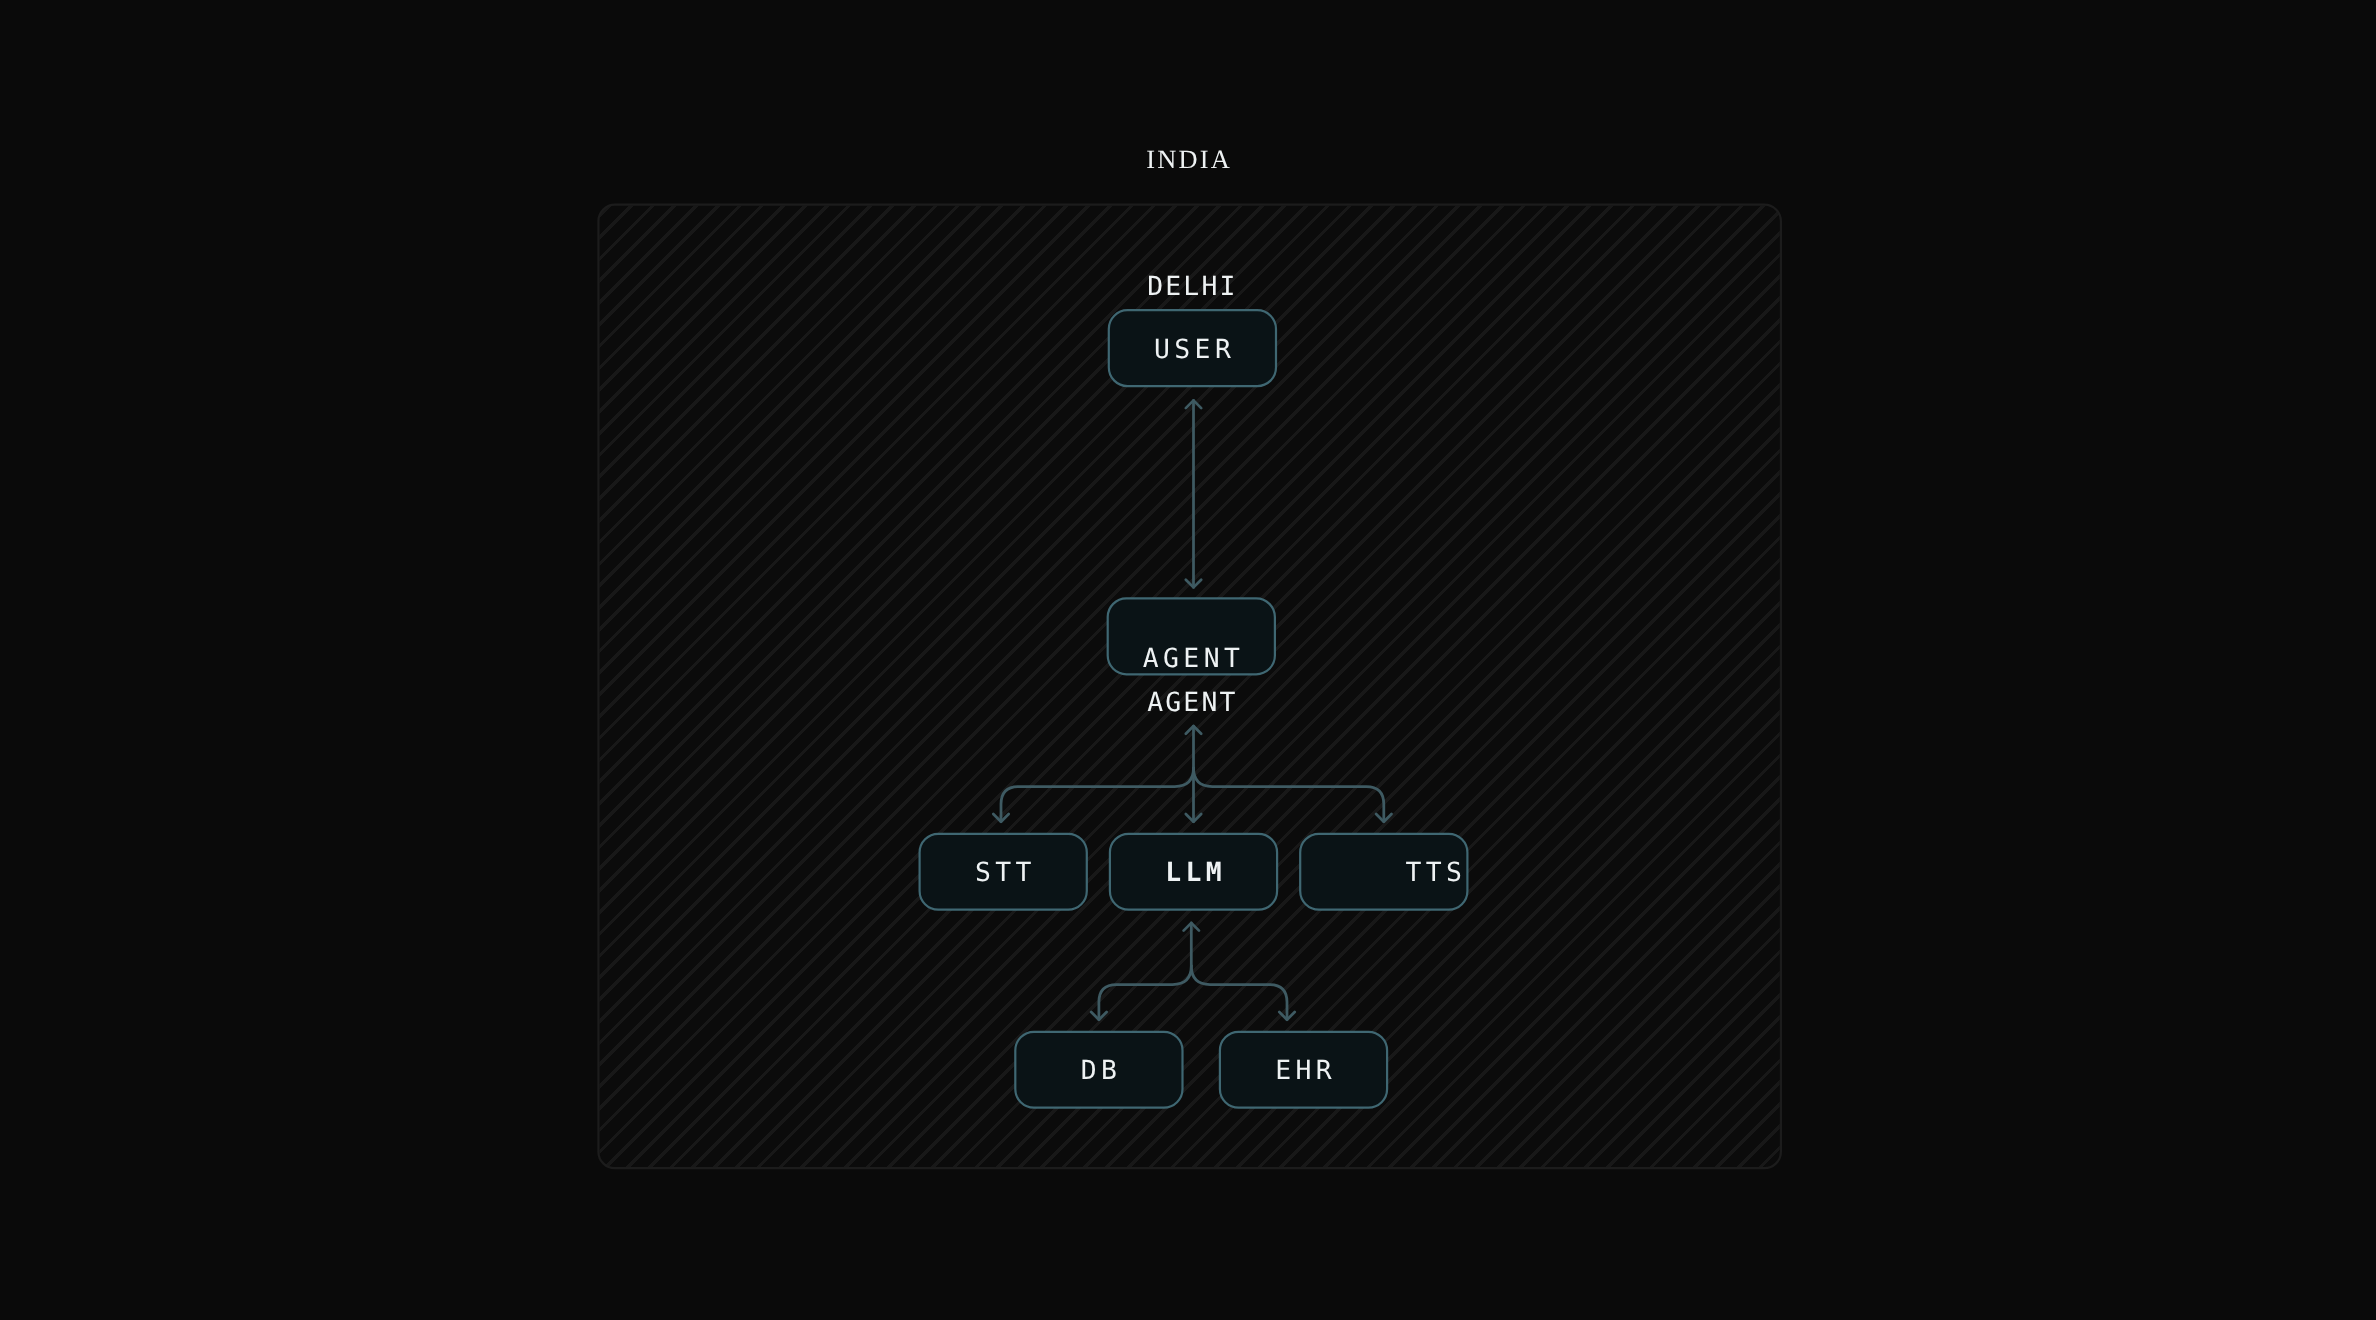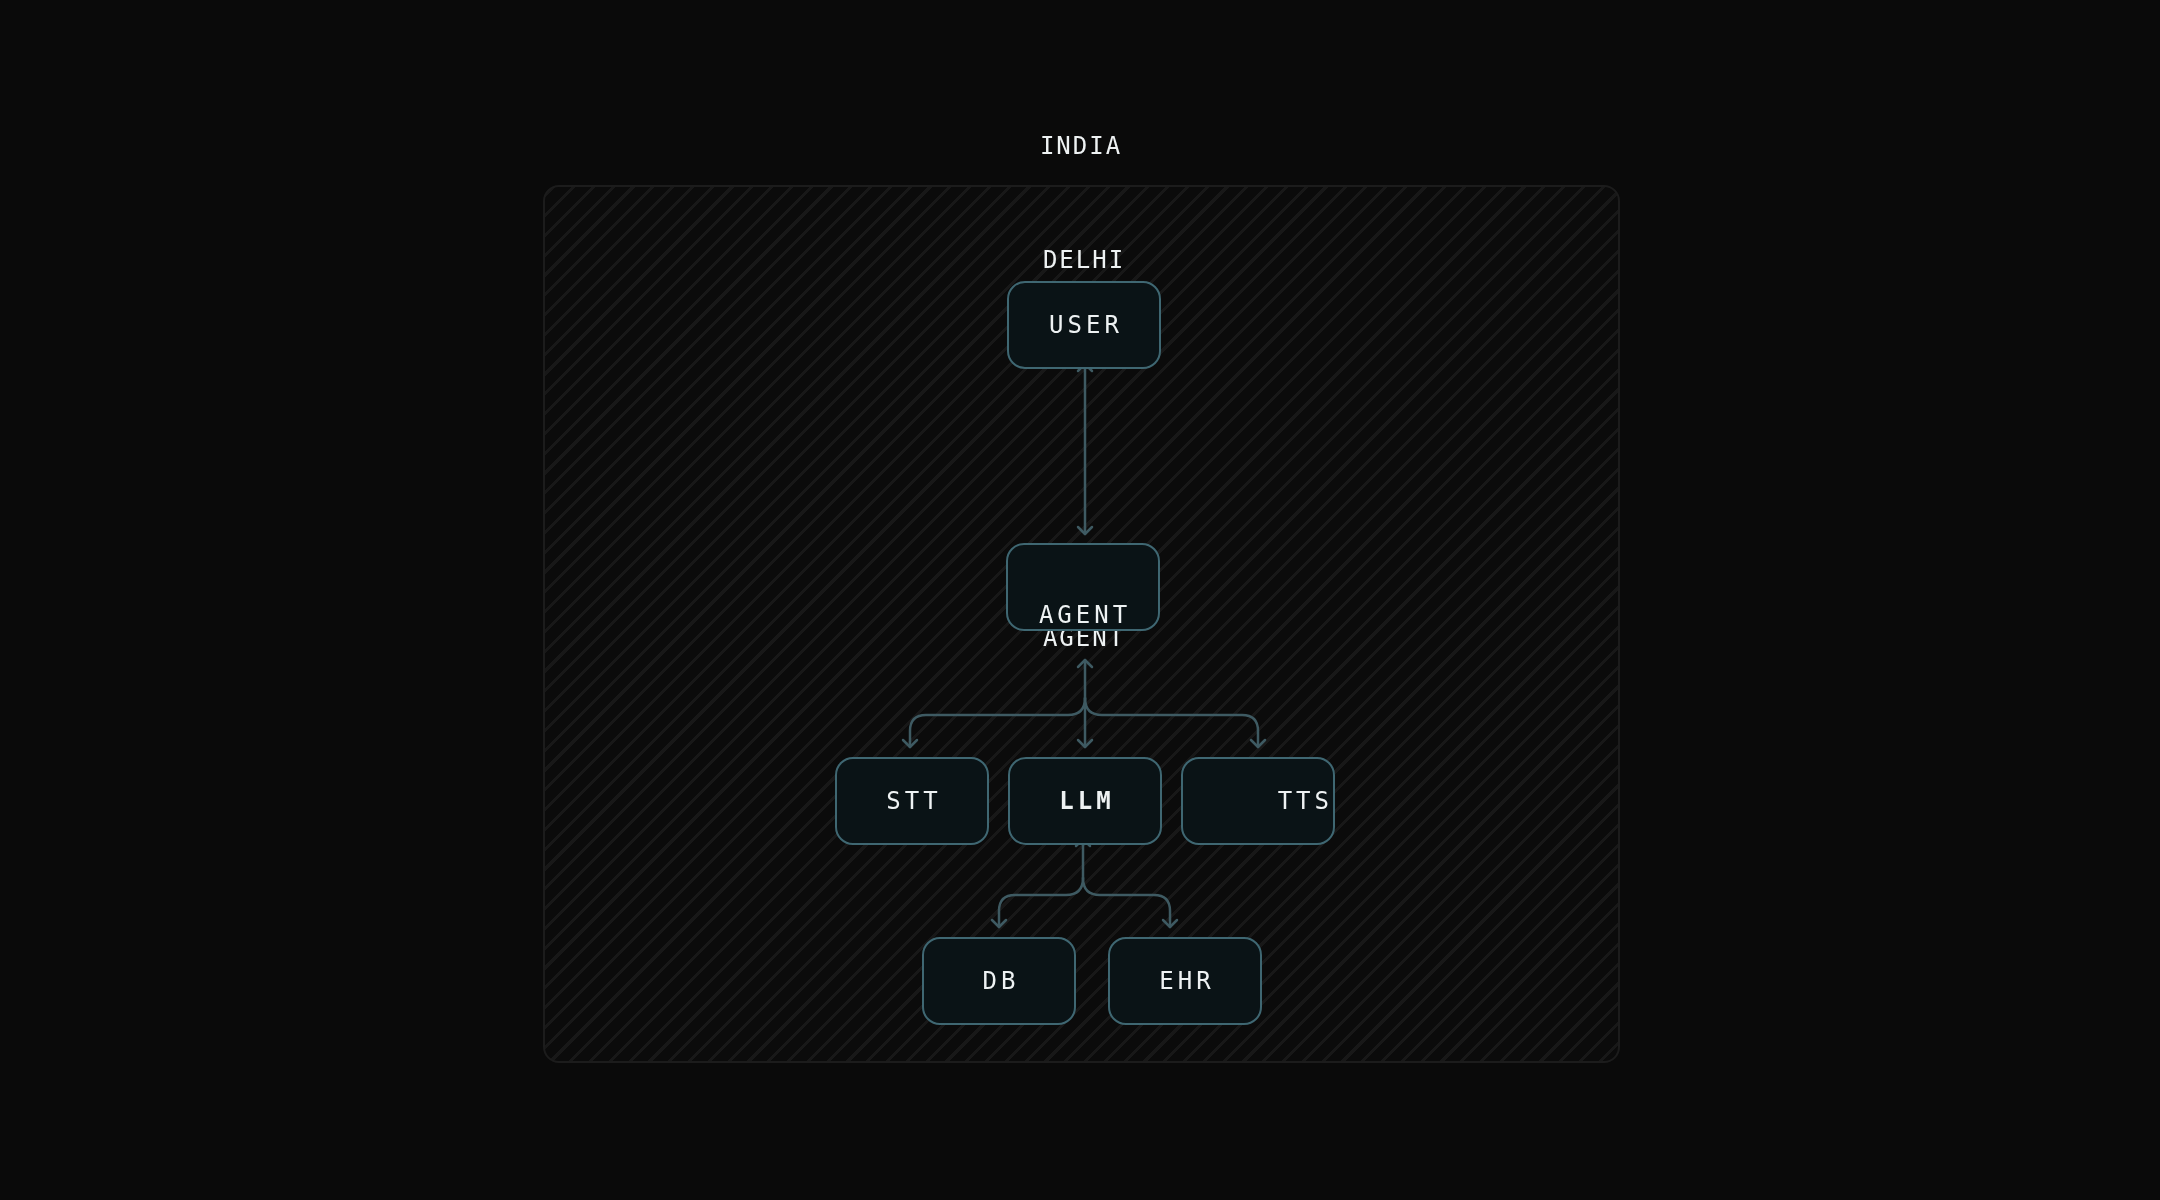--- a/index.html
+++ b/index.html
@@ -40,21 +40,21 @@
         #0b0b0b 0px,
         #0b0b0b 11px,
         #181818 11px,
         #181818 14px
       );
       overflow: hidden;
     }
     .node {
       position: absolute;
       width: 154px;
-      height: 88px;
+      height: 71px;
       box-sizing: border-box;
       border: 2.5px solid #3f6772;
       border-radius: 18px;
       background: #0a1316;
       display: flex;
       align-items: center;
       justify-content: center;
       font-size: 24px;
       letter-spacing: 4px;
       color: #eef2f3;
@@ -75,21 +75,21 @@
       fill: none;
       stroke: #3e5a62;
       stroke-width: 2.5;
       stroke-linecap: round;
       stroke-linejoin: round;
     }
   </style>
 </head>
 <body>
 
-<div class="region-label" style="left:1081px; top:134px;">INDIA</div>
+<div class="region-label" style="left:1081px; top:134px;font-family:Liberation Serif, serif;">INDIA</div>
 
 <div class="container"></div>
 
 <div class="region-label" style="left:1084px; top:248px;">DELHI</div>
 
 <div class="region-label" style="left:1084px; top:626px;">AGENT</div>
 
 <svg class="edges" viewBox="0 0 2160 1200">
 
   <g>

